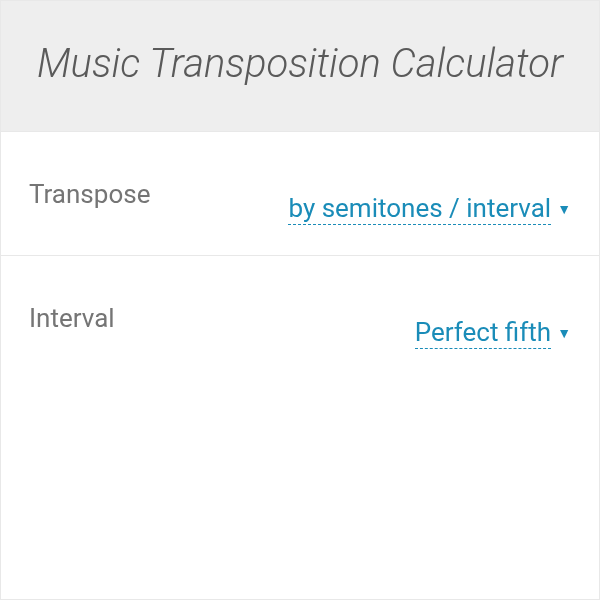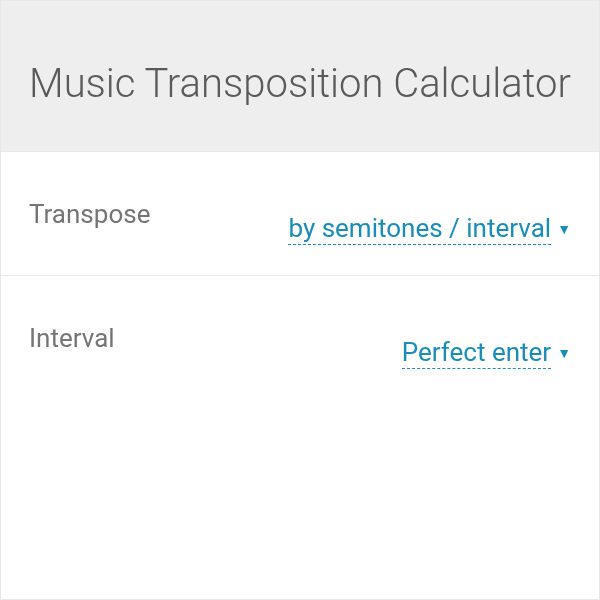--- a/index.html
+++ b/index.html
@@ -18,22 +18,23 @@
     
     .container {
       width: 100%;
       height: 100%;
       border: 1px solid #e8e8e8;
       background: #ffffff;
     }
     
     .header {
       background: #eeeeee;
-      padding: 58px 20px 42px 20px;
+      padding: 38px 20px 42px 20px;
       text-align: center;
+      font-style: italic;
     }
     
     .title {
       font-size: 40px;
       font-weight: 300;
       color: #5a5a5a;
       line-height: 1.25;
     }
     
     .row {
@@ -104,17 +105,17 @@
     <div class="dropdown">
       <span class="dropdown-text">by semitones / interval</span>
       <span class="dropdown-arrow">▼</span>
     </div>
   </div>
 
 
   <div class="row row-white">
     <span class="label">Interval</span>
     <div class="dropdown">
-      <span class="dropdown-text">Perfect enter</span>
+      <span class="dropdown-text">Perfect fifth</span>
       <span class="dropdown-arrow">▼</span>
     </div>
   </div>
 </div>
 
 </body></html>

